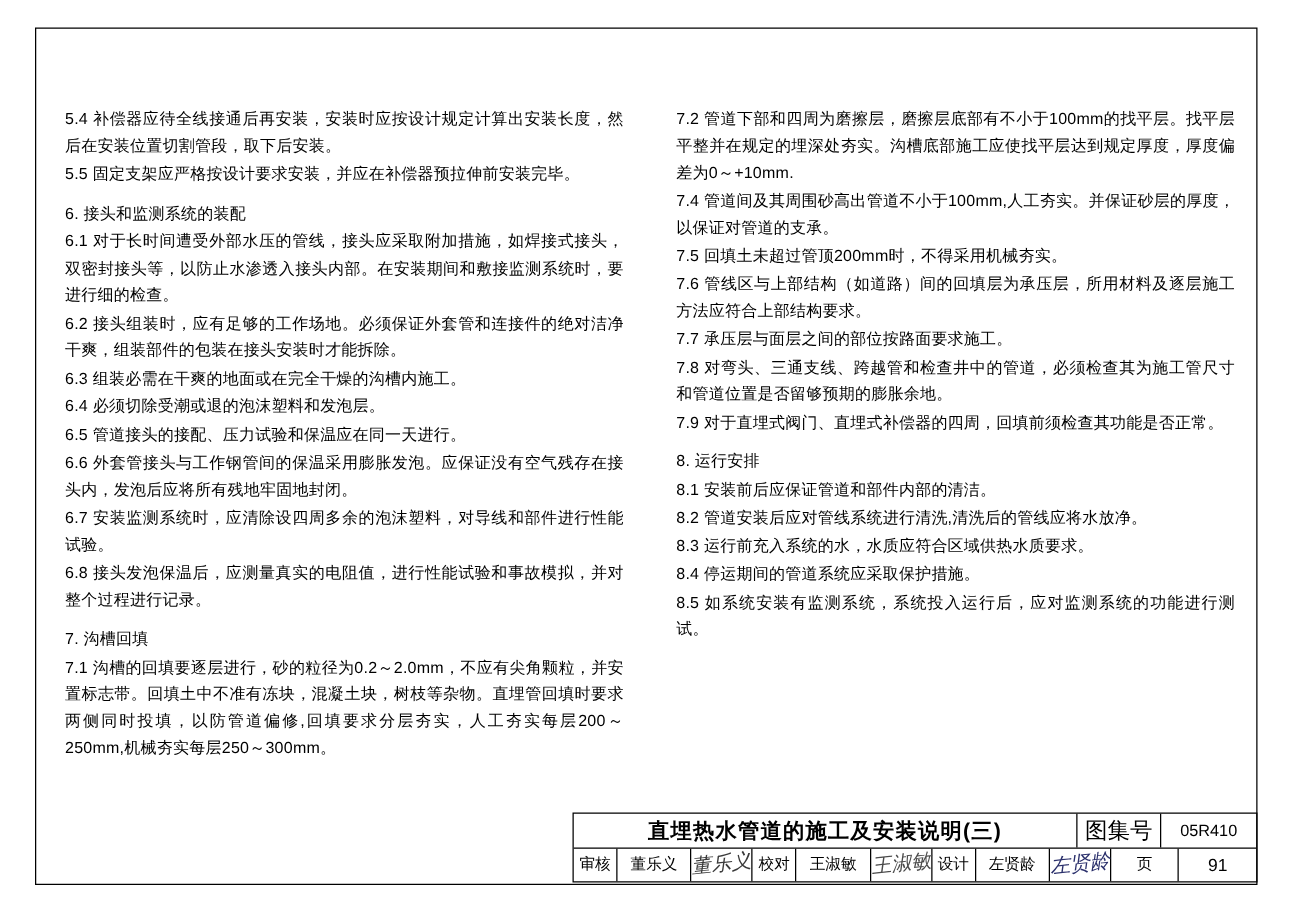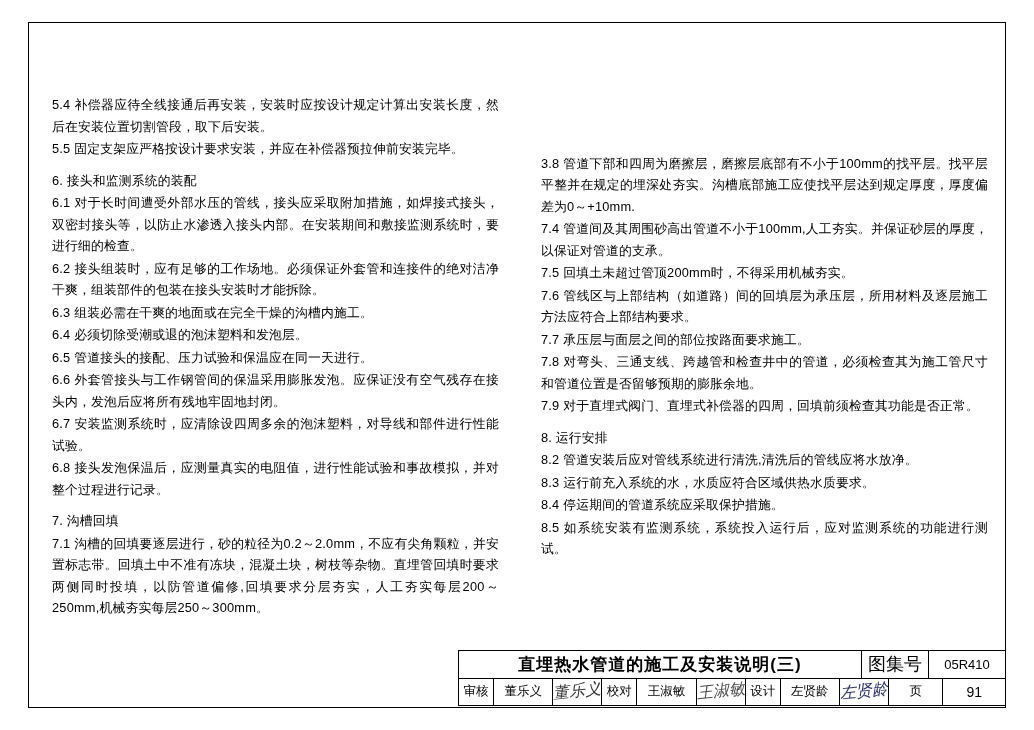--- a/index.html
+++ b/index.html
@@ -27,25 +27,24 @@
     left: 28px;
     top: 22px;
     width: 978px;
     height: 686px;
     border: 1.5px solid #000;
     box-sizing: border-box;
   }
   .columns {
     position: absolute;
     left: 52px;
-    top: 94px;
+    top: 84px;
     width: 936px;
     display: flex;
     gap: 42px;
-    align-items: center;
   }
   .col {
     width: 447px;
   }
   .para {
     font-size: 12.8px;
     line-height: 21.5px;
     margin: 0 0 1px 0;
     text-align: justify;
     letter-spacing: 0.2px;
@@ -158,28 +157,29 @@
       <p class="para">6.4 必须切除受潮或退的泡沫塑料和发泡层。</p>
       <p class="para">6.5 管道接头的接配、压力试验和保温应在同一天进行。</p>
       <p class="para">6.6 外套管接头与工作钢管间的保温采用膨胀发泡。应保证没有空气残存在接头内，发泡后应将所有残地牢固地封闭。</p>
       <p class="para">6.7 安装监测系统时，应清除设四周多余的泡沫塑料，对导线和部件进行性能试验。</p>
       <p class="para">6.8 接头发泡保温后，应测量真实的电阻值，进行性能试验和事故模拟，并对整个过程进行记录。</p>
       <p class="heading">7. 沟槽回填</p>
       <p class="para">7.1 沟槽的回填要逐层进行，砂的粒径为0.2～2.0mm，不应有尖角颗粒，并安置标志带。回填土中不准有冻块，混凝土块，树枝等杂物。直埋管回填时要求两侧同时投填，以防管道偏修,回填要求分层夯实，人工夯实每层200～250mm,机械夯实每层250～300mm。</p>
     </div>
 
     <div class="col">
-      <p class="para">3.8 管道下部和四周为磨擦层，磨擦层底部有不小于100mm的找平层。找平层平整并在规定的埋深处夯实。沟槽底部施工应使找平层达到规定厚度，厚度偏差为0～+10mm.</p>
+      <p class="para">7.2 管道下部和四周为磨擦层，磨擦层底部有不小于100mm的找平层。找平层平整并在规定的埋深处夯实。沟槽底部施工应使找平层达到规定厚度，厚度偏差为0～+10mm.</p>
       <p class="para">7.4 管道间及其周围砂高出管道不小于100mm,人工夯实。并保证砂层的厚度，以保证对管道的支承。</p>
       <p class="para">7.5 回填土未超过管顶200mm时，不得采用机械夯实。</p>
       <p class="para">7.6 管线区与上部结构（如道路）间的回填层为承压层，所用材料及逐层施工方法应符合上部结构要求。</p>
       <p class="para">7.7 承压层与面层之间的部位按路面要求施工。</p>
       <p class="para">7.8 对弯头、三通支线、跨越管和检查井中的管道，必须检查其为施工管尺寸和管道位置是否留够预期的膨胀余地。</p>
       <p class="para">7.9 对于直埋式阀门、直埋式补偿器的四周，回填前须检查其功能是否正常。</p>
       <p class="heading">8. 运行安排</p>
+      <p class="para">8.1 安装前后应保证管道和部件内部的清洁。</p>
       <p class="para">8.2 管道安装后应对管线系统进行清洗,清洗后的管线应将水放净。</p>
       <p class="para">8.3 运行前充入系统的水，水质应符合区域供热水质要求。</p>
       <p class="para">8.4 停运期间的管道系统应采取保护措施。</p>
       <p class="para">8.5 如系统安装有监测系统，系统投入运行后，应对监测系统的功能进行测试。</p>
     </div>
   </div>
 
   <div class="titleblock">
     <div class="tb-row top">
       <div class="tb-title">直埋热水管道的施工及安装说明(三)</div>

